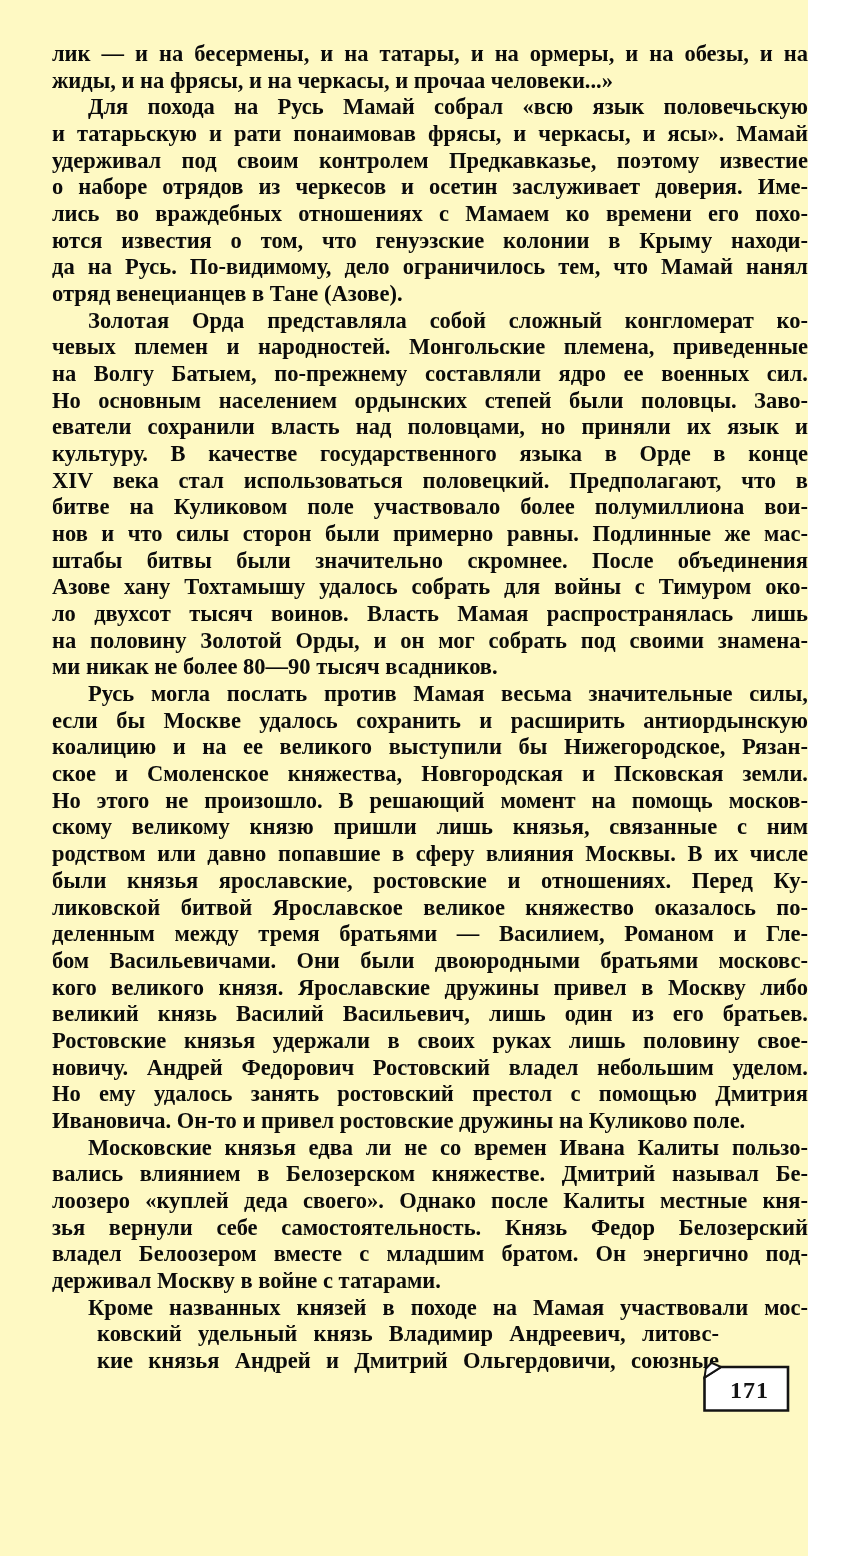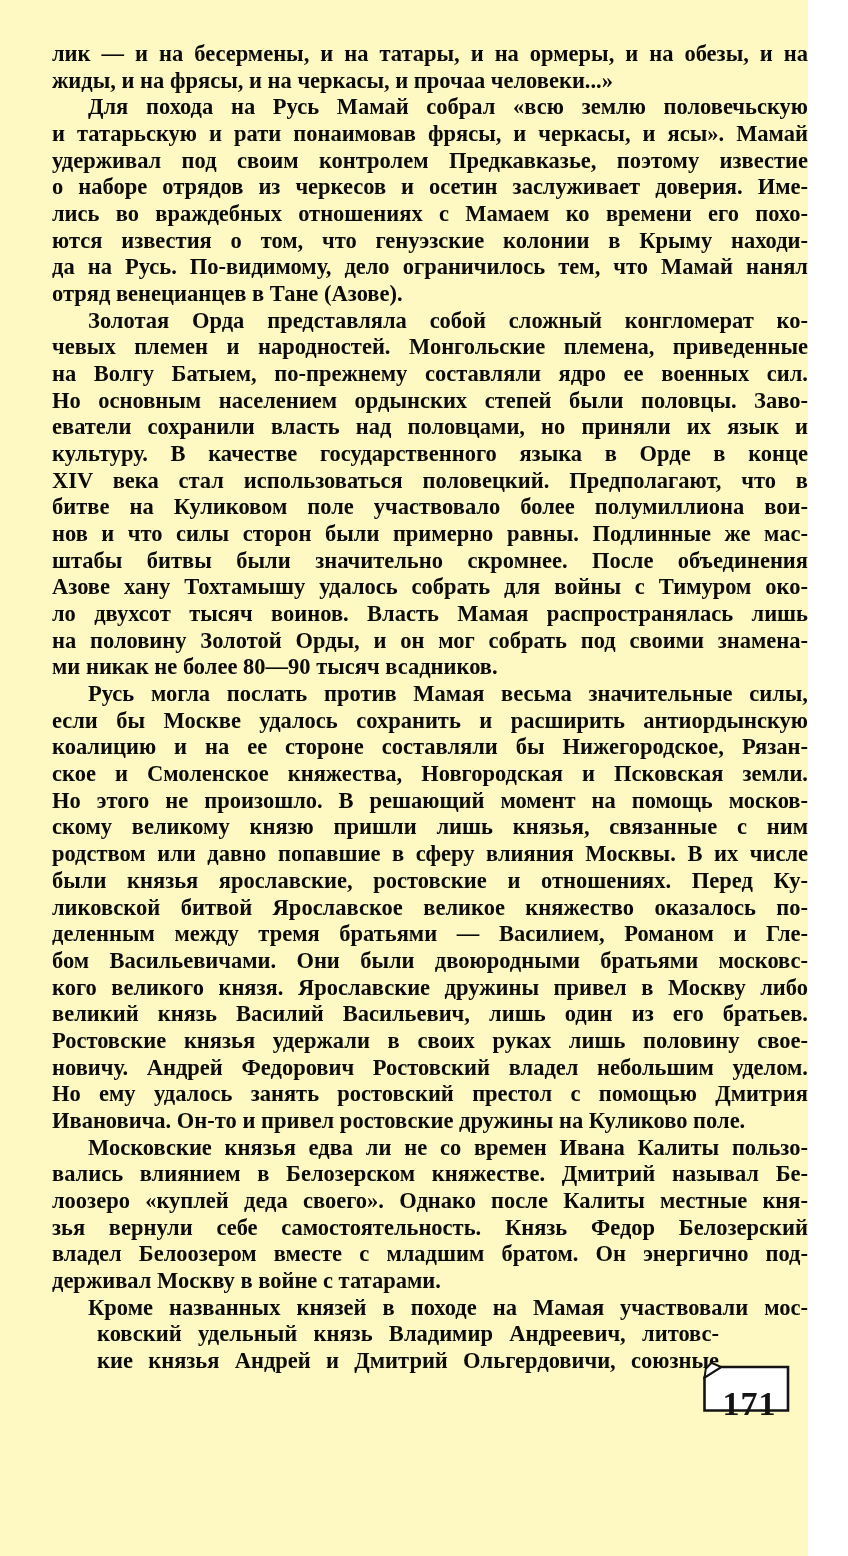--- a/index.html
+++ b/index.html
@@ -37,44 +37,43 @@
   }
   .pagenum svg{position:absolute;left:0;top:0;}
   .pagenum .num{
     position:absolute;
     left:0;top:6px;
     width:100%;height:46px;
     line-height:46px;
     text-align:center;
     padding-left:5px;
     box-sizing:border-box;
-    font-size:34px;
+    font-size:24px;
     font-weight:700;
     letter-spacing:1px;
     color:#141414;
-    margin-top:14px;
   }
   .speck{
     position:absolute;
     background:#3a3a3a;
     border-radius:40% 60% 50% 50%;
   }
   .speck.s1{left:831px;top:177px;width:4px;height:9px;transform:rotate(18deg);}
   .speck.s2{left:833px;top:249px;width:4px;height:8px;transform:rotate(30deg);}
   .speck.s3{left:826px;top:905px;width:4px;height:4px;}
 </style>
 </head>
 <body>
 
 <div class="page">
 
   <div class="text-block" id="text-block">
       <div class="line">лик — и на бесермены, и на татары, и на ормеры, и на обезы, и на</div>
       <div class="line endpara">жиды, и на фрясы, и на черкасы, и прочаа человеки...»</div>
-      <div class="line indent">Для похода на Русь Мамай собрал «всю землю половечьскую</div>
+      <div class="line indent">Для похода на Русь Мамай собрал «всю язык половечьскую</div>
       <div class="line">и татарьскую и рати понаимовав фрясы, и черкасы, и ясы». Мамай</div>
       <div class="line">удерживал под своим контролем Предкавказье, поэтому известие</div>
       <div class="line">о наборе отрядов из черкесов и осетин заслуживает доверия. Име-</div>
       <div class="line">лись во враждебных отношениях с Мамаем ко времени его похо-</div>
       <div class="line">ются известия о том, что генуэзские колонии в Крыму находи-</div>
       <div class="line">да на Русь. По-видимому, дело ограничилось тем, что Мамай нанял</div>
       <div class="line endpara">отряд венецианцев в Тане (Азове).</div>
       <div class="line indent">Золотая Орда представляла собой сложный конгломерат ко-</div>
       <div class="line">чевых племен и народностей. Монгольские племена, приведенные</div>
       <div class="line">на Волгу Батыем, по-прежнему составляли ядро ее военных сил.</div>
@@ -84,21 +83,21 @@
       <div class="line">XIV века стал использоваться половецкий. Предполагают, что в</div>
       <div class="line">битве на Куликовом поле участвовало более полумиллиона вои-</div>
       <div class="line">нов и что силы сторон были примерно равны. Подлинные же мас-</div>
       <div class="line">штабы битвы были значительно скромнее. После объединения</div>
       <div class="line">Азове хану Тохтамышу удалось собрать для войны с Тимуром око-</div>
       <div class="line">ло двухсот тысяч воинов. Власть Мамая распространялась лишь</div>
       <div class="line">на половину Золотой Орды, и он мог собрать под своими знамена-</div>
       <div class="line endpara">ми никак не более 80—90 тысяч всадников.</div>
       <div class="line indent">Русь могла послать против Мамая весьма значительные силы,</div>
       <div class="line">если бы Москве удалось сохранить и расширить антиордынскую</div>
-      <div class="line">коалицию и на ее стороне составляли бы Нижегородское, Рязан-</div>
+      <div class="line">коалицию и на ее великого выступили бы Нижегородское, Рязан-</div>
       <div class="line">ское и Смоленское княжества, Новгородская и Псковская земли.</div>
       <div class="line">Но этого не произошло. В решающий момент на помощь москов-</div>
       <div class="line">скому великому князю пришли лишь князья, связанные с ним</div>
       <div class="line">родством или давно попавшие в сферу влияния Москвы. В их числе</div>
       <div class="line">были князья ярославские, ростовские и отношениях. Перед Ку-</div>
       <div class="line">ликовской битвой Ярославское великое княжество оказалось по-</div>
       <div class="line">деленным между тремя братьями — Василием, Романом и Гле-</div>
       <div class="line">бом Васильевичами. Они были двоюродными братьями московс-</div>
       <div class="line">кого великого князя. Ярославские дружины привел в Москву либо</div>
       <div class="line">великий князь Василий Васильевич, лишь один из его братьев.</div>

